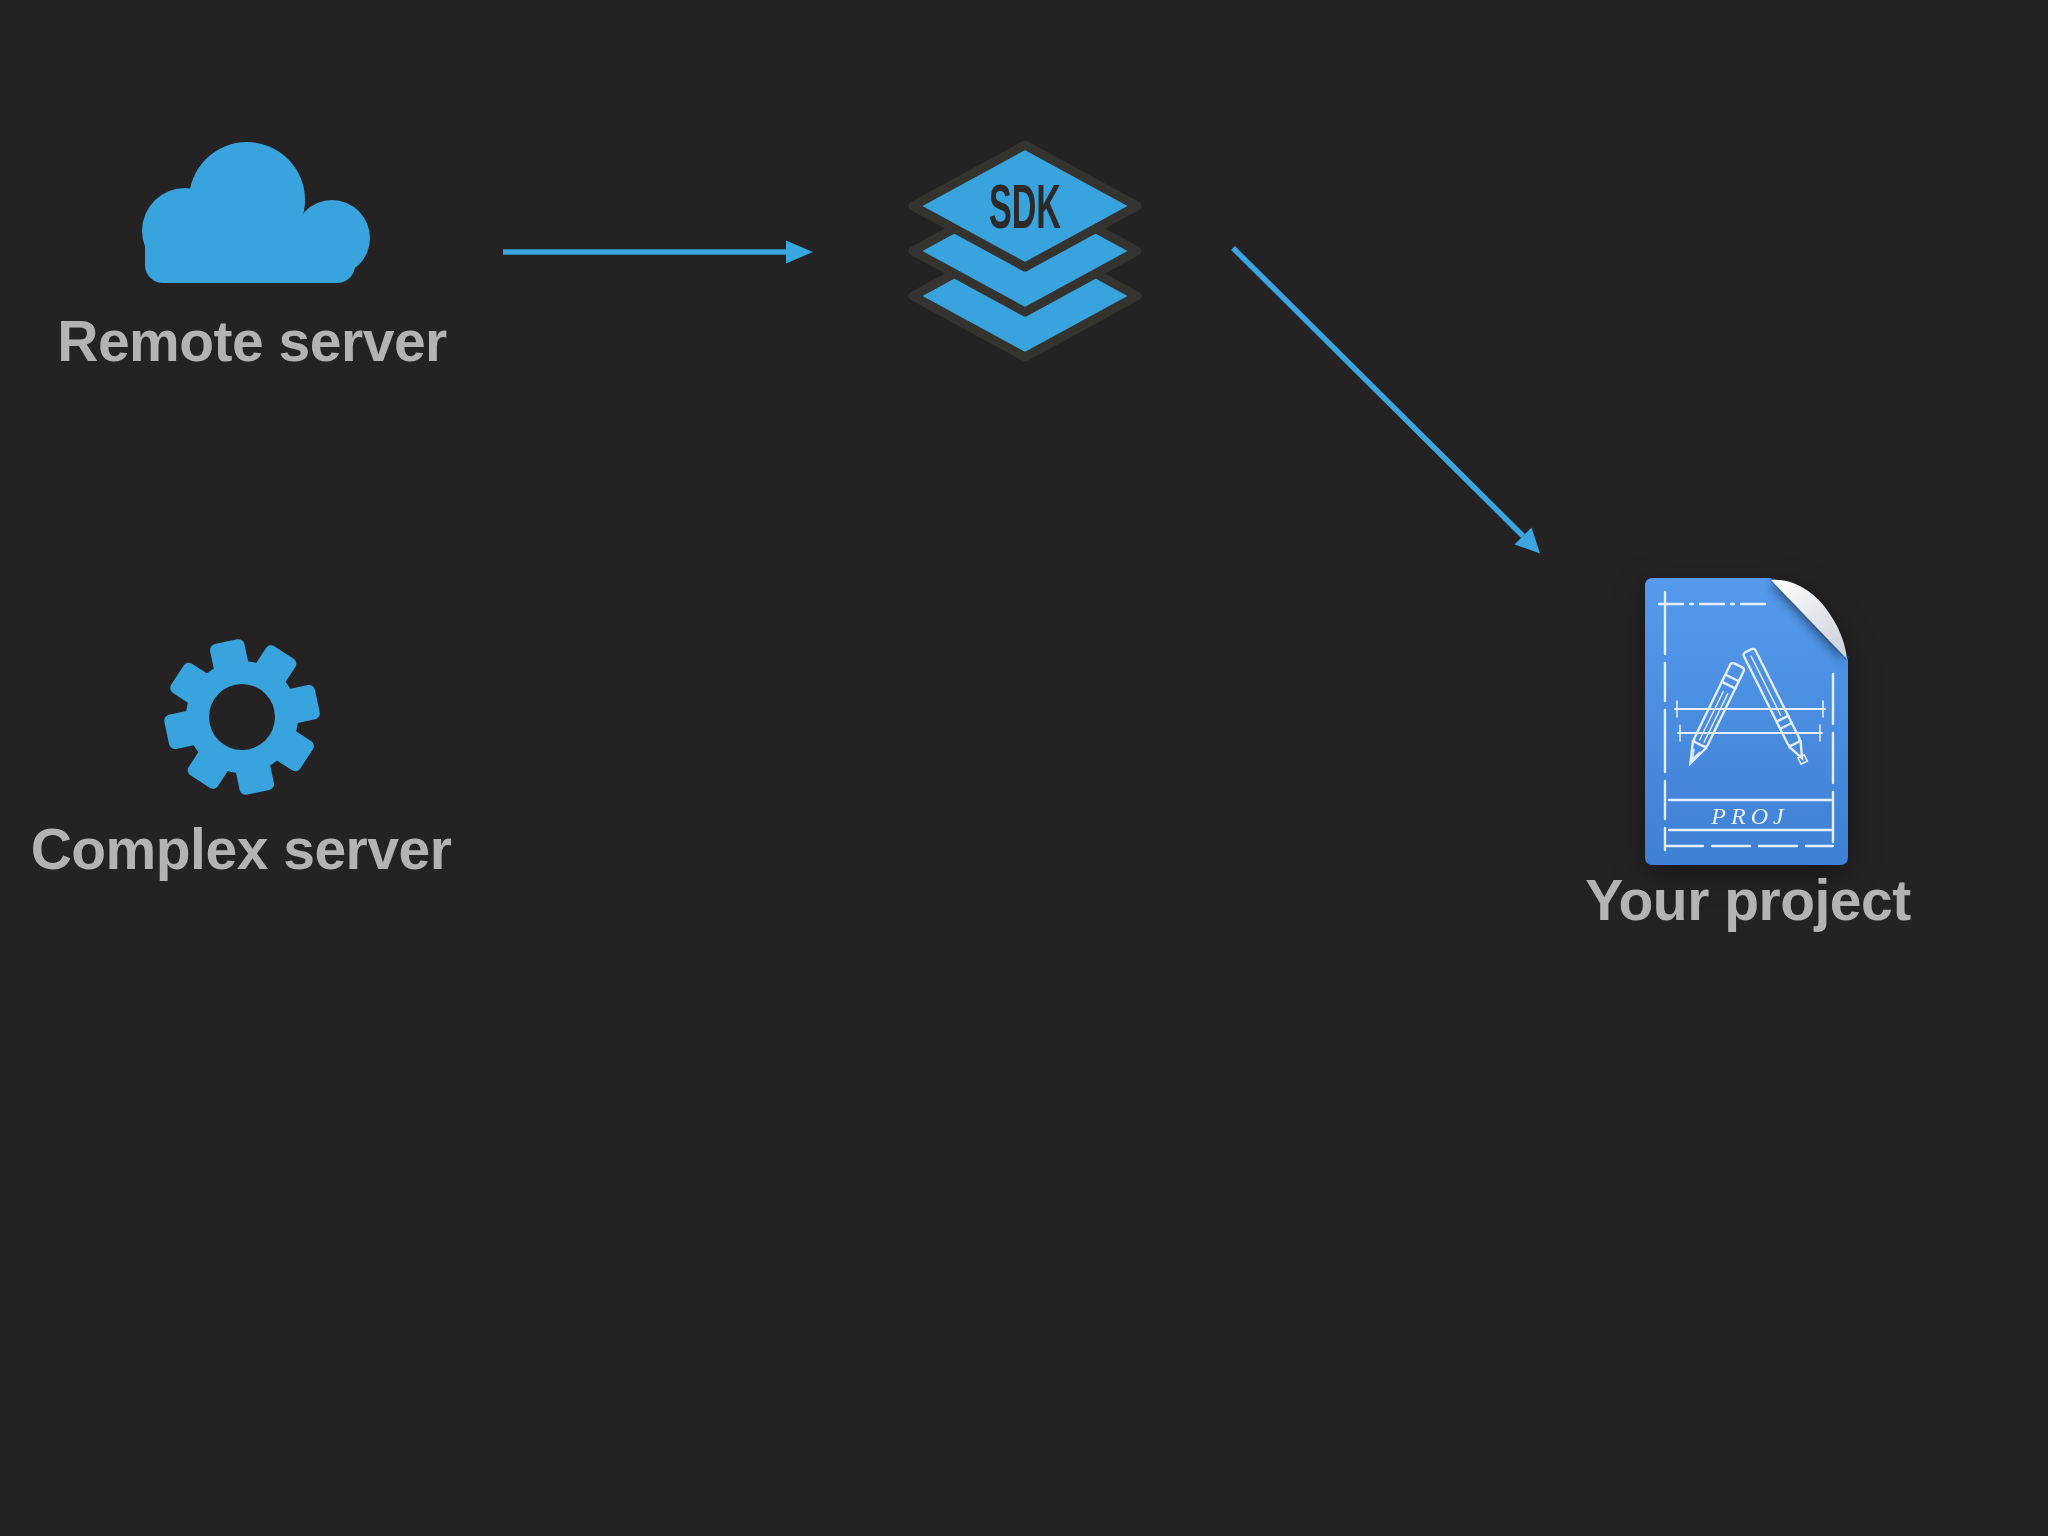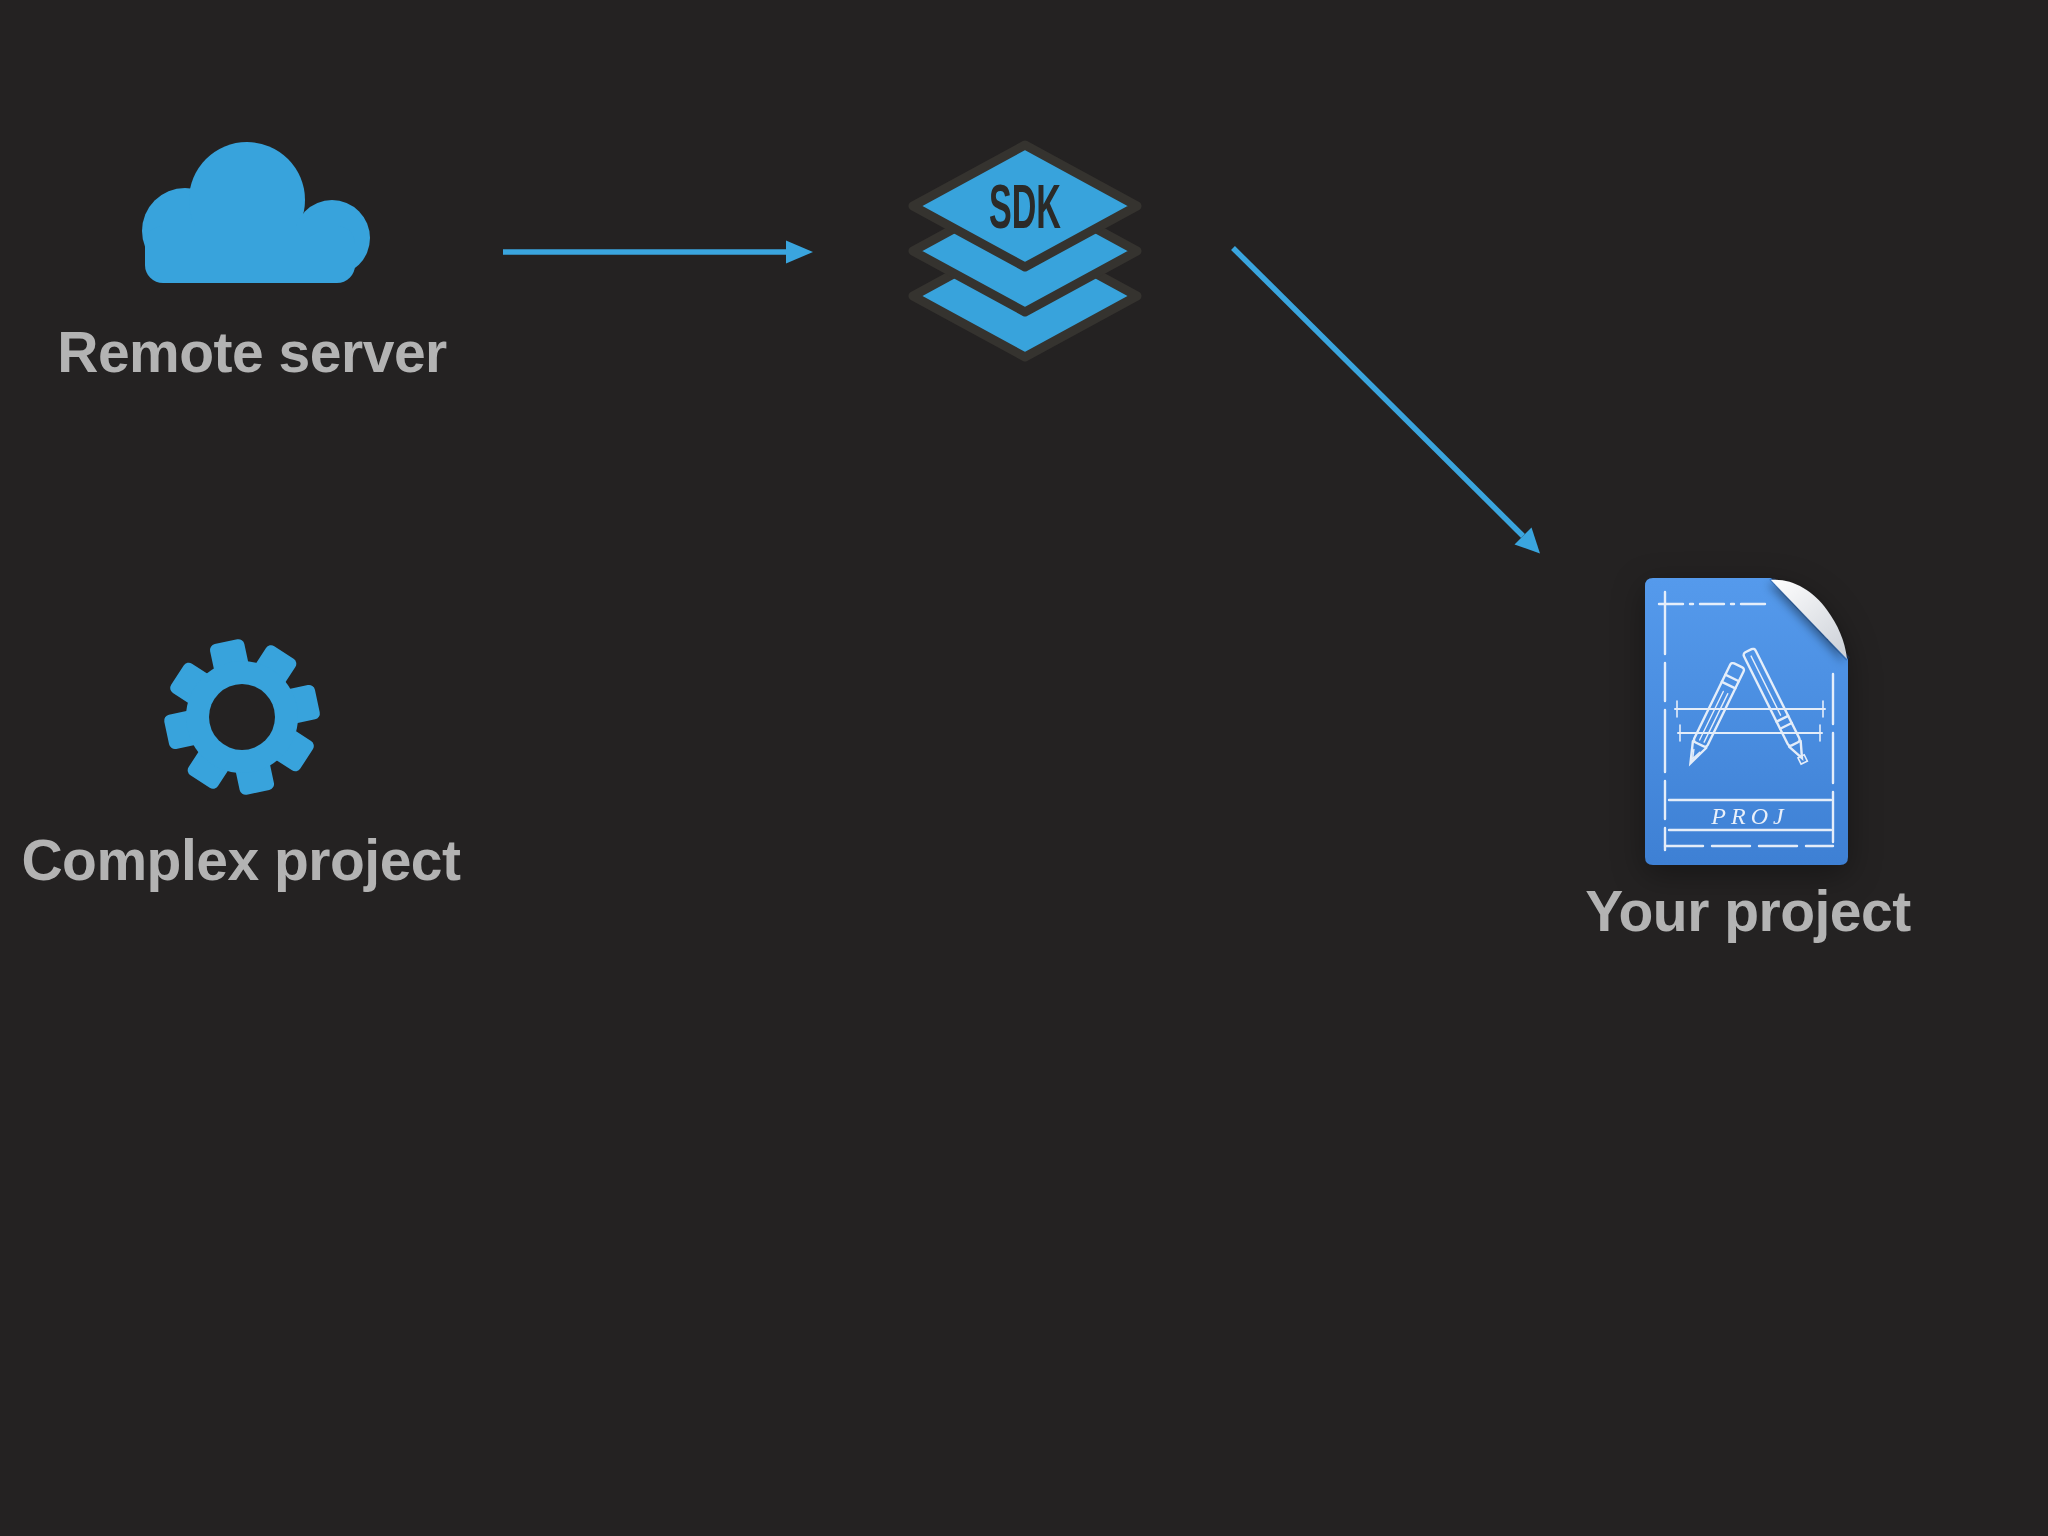--- a/index.html
+++ b/index.html
@@ -15,21 +15,20 @@
     background: #242222;
   }
   .abs { position: absolute; }
   .node-label {
     position: absolute;
     transform: translateX(-50%);
     color: #b3b3b3;
     font: 700 57px/1.15 "Liberation Sans", sans-serif;
     letter-spacing: -0.5px;
     white-space: nowrap;
-    margin-top: 11px;
   }
   .arrow-layer {
     position: absolute; left: 0; top: 0;
     width: 2048px; height: 1536px;
     pointer-events: none;
   }
   .doc-shadow { filter: drop-shadow(0 9px 16px rgba(0,0,0,0.35)); }
 </style>
 </head>
 <body>
@@ -82,21 +81,21 @@
             <rect x="-17.5" y="-77" width="35" height="50" rx="6" transform="rotate(168)"></rect>
             <rect x="-17.5" y="-77" width="35" height="50" rx="6" transform="rotate(213)"></rect>
             <rect x="-17.5" y="-77" width="35" height="50" rx="6" transform="rotate(258)"></rect>
             <rect x="-17.5" y="-77" width="35" height="50" rx="6" transform="rotate(303)"></rect>
           </g>
           <circle cx="0" cy="0" r="56"></circle>
         </g>
         <circle cx="0" cy="0" r="33" fill="#242222"></circle>
       </g>
     </svg>
-    <div class="node-label" style="left:241px;top:817px;">Complex project</div>
+    <div class="node-label" style="left:241px;top:817px;">Complex server</div>
   </div>
 
   <div class="abs" style="left:0;top:0;">
     <svg class="abs doc-shadow" style="left:1645px;top:578px;" width="210" height="287" viewBox="0 0 210 287">
       <defs>
         <linearGradient id="docGrad" x1="0" y1="0" x2="0" y2="1">
           <stop offset="0" stop-color="#559aec"></stop>
           <stop offset="1" stop-color="#3e80d4"></stop>
         </linearGradient>
         <linearGradient id="foldGrad" x1="0" y1="0" x2="0.8" y2="1">

